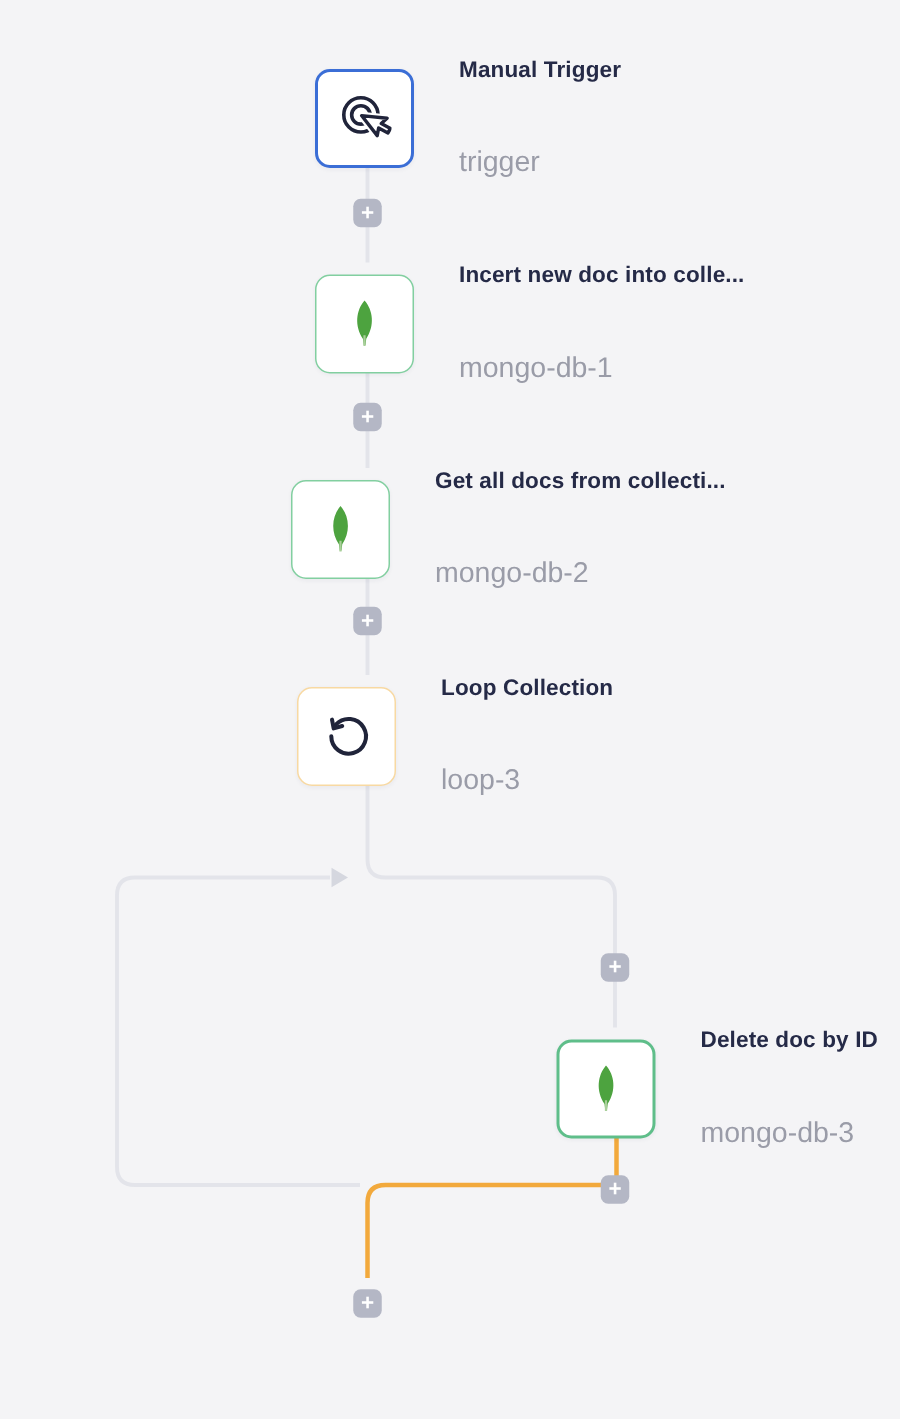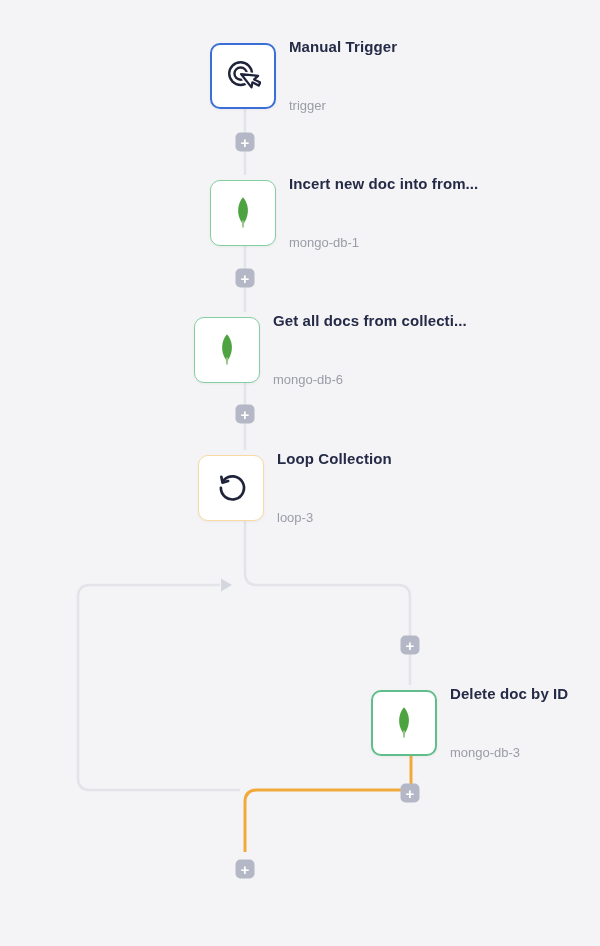--- a/index.html
+++ b/index.html
@@ -18,31 +18,31 @@
     --icon-stroke:#20243a;
   }
   *{margin:0;padding:0;box-sizing:border-box;}
   html,body{width:600px;height:946px;}
   body{font-family:"Liberation Sans","DejaVu Sans",sans-serif;background:var(--canvas-bg);}
   .canvas{position:relative;width:600px;height:946px;background:var(--canvas-bg);overflow:hidden;}
   .wires{position:absolute;left:0;top:0;z-index:0;}
   .c-gray{stroke:var(--connector-gray);stroke-width:2.6;fill:none;}
   .c-orange{stroke:var(--connector-orange);stroke-width:3;fill:none;}
   .c-arrow{fill:var(--connector-arrow);}
-  .node{position:absolute;display:flex;align-items:center;gap:13px;z-index:2;}
+  .node{position:absolute;display:flex;align-items:center;gap:30px;z-index:2;}
   .node-box{width:66px;height:66px;background:#fff;border-radius:10px;display:flex;
             align-items:center;justify-content:center;flex:none;cursor:pointer;
             box-shadow:0 1px 3px rgba(40,45,80,0.05);}
   .b-blue{border:2px solid var(--accent-blue);}
   .b-green{border:1.5px solid var(--mongo-border);}
   .b-green-sel{border:2.5px solid var(--mongo-border-selected);}
   .b-amber{border:1.5px solid var(--loop-border);}
   .node-label{display:flex;flex-direction:column;gap:3px;white-space:nowrap;}
   .node-title{font-size:15px;font-weight:700;color:var(--title-color);letter-spacing:.1px;}
-  .node-subtitle{font-size:13px;color:var(--subtitle-color);margin-top:40px;}
+  .node-subtitle{font-size:19px;color:var(--subtitle-color);margin-top:40px;}
   .plus-btn{position:absolute;width:19px;height:19px;border-radius:5px;border:none;padding:0;
             background:var(--plus-bg);color:#ffffff;display:flex;align-items:center;justify-content:center;
             font-family:inherit;font-size:15px;font-weight:700;line-height:1;z-index:3;cursor:pointer;
             transform:translate(-50%,-50%);}
   .plus-btn span{display:block;margin-top:-1px;}
   .icon-svg{display:block;}
 </style>
 </head>
 <body>
 
@@ -76,35 +76,35 @@
   </div>
 
   <div class="node" style="left:210px;top:175px">
     <div class="node-box b-green">
       <svg class="icon-svg" width="40" height="40" viewBox="0 0 24 24">
         <path d="M12 2.6 C15.4 6.4 16.2 12.6 12.7 17.9 L12.4 20.4 L11.7 20.4 L11.4 18 C7.9 12.8 8.6 6.5 12 2.6 Z" fill="var(--mongo-green)"></path>
         <path d="M12 16.5 L12 20.8" stroke="#a9cf9a" stroke-width="0.9"></path>
       </svg>
     </div>
     <div class="node-label">
-      <div class="node-title">Incert new doc into from...</div>
+      <div class="node-title">Incert new doc into colle...</div>
       <div class="node-subtitle">mongo-db-1</div>
     </div>
   </div>
 
   <div class="node" style="left:194px;top:312px">
     <div class="node-box b-green">
       <svg class="icon-svg" width="40" height="40" viewBox="0 0 24 24">
         <path d="M12 2.6 C15.4 6.4 16.2 12.6 12.7 17.9 L12.4 20.4 L11.7 20.4 L11.4 18 C7.9 12.8 8.6 6.5 12 2.6 Z" fill="var(--mongo-green)"></path>
         <path d="M12 16.5 L12 20.8" stroke="#a9cf9a" stroke-width="0.9"></path>
       </svg>
     </div>
     <div class="node-label">
       <div class="node-title">Get all docs from collecti...</div>
-      <div class="node-subtitle">mongo-db-6</div>
+      <div class="node-subtitle">mongo-db-2</div>
     </div>
   </div>
 
   <div class="node" style="left:198px;top:450px">
     <div class="node-box b-amber">
       <svg class="icon-svg" width="38" height="38" viewBox="0 0 24 24">
         <path d="M5.6 11.9 A7.3 7.3 0 1 0 7.6 6.9" stroke="var(--icon-stroke)" stroke-width="1.7" fill="none" stroke-linecap="round"></path>
         <path d="M10.2 7.6 L6.6 8.6 L5.9 4.9" stroke="var(--icon-stroke)" stroke-width="1.7" fill="none" stroke-linecap="round" stroke-linejoin="round"></path>
       </svg>
     </div>

